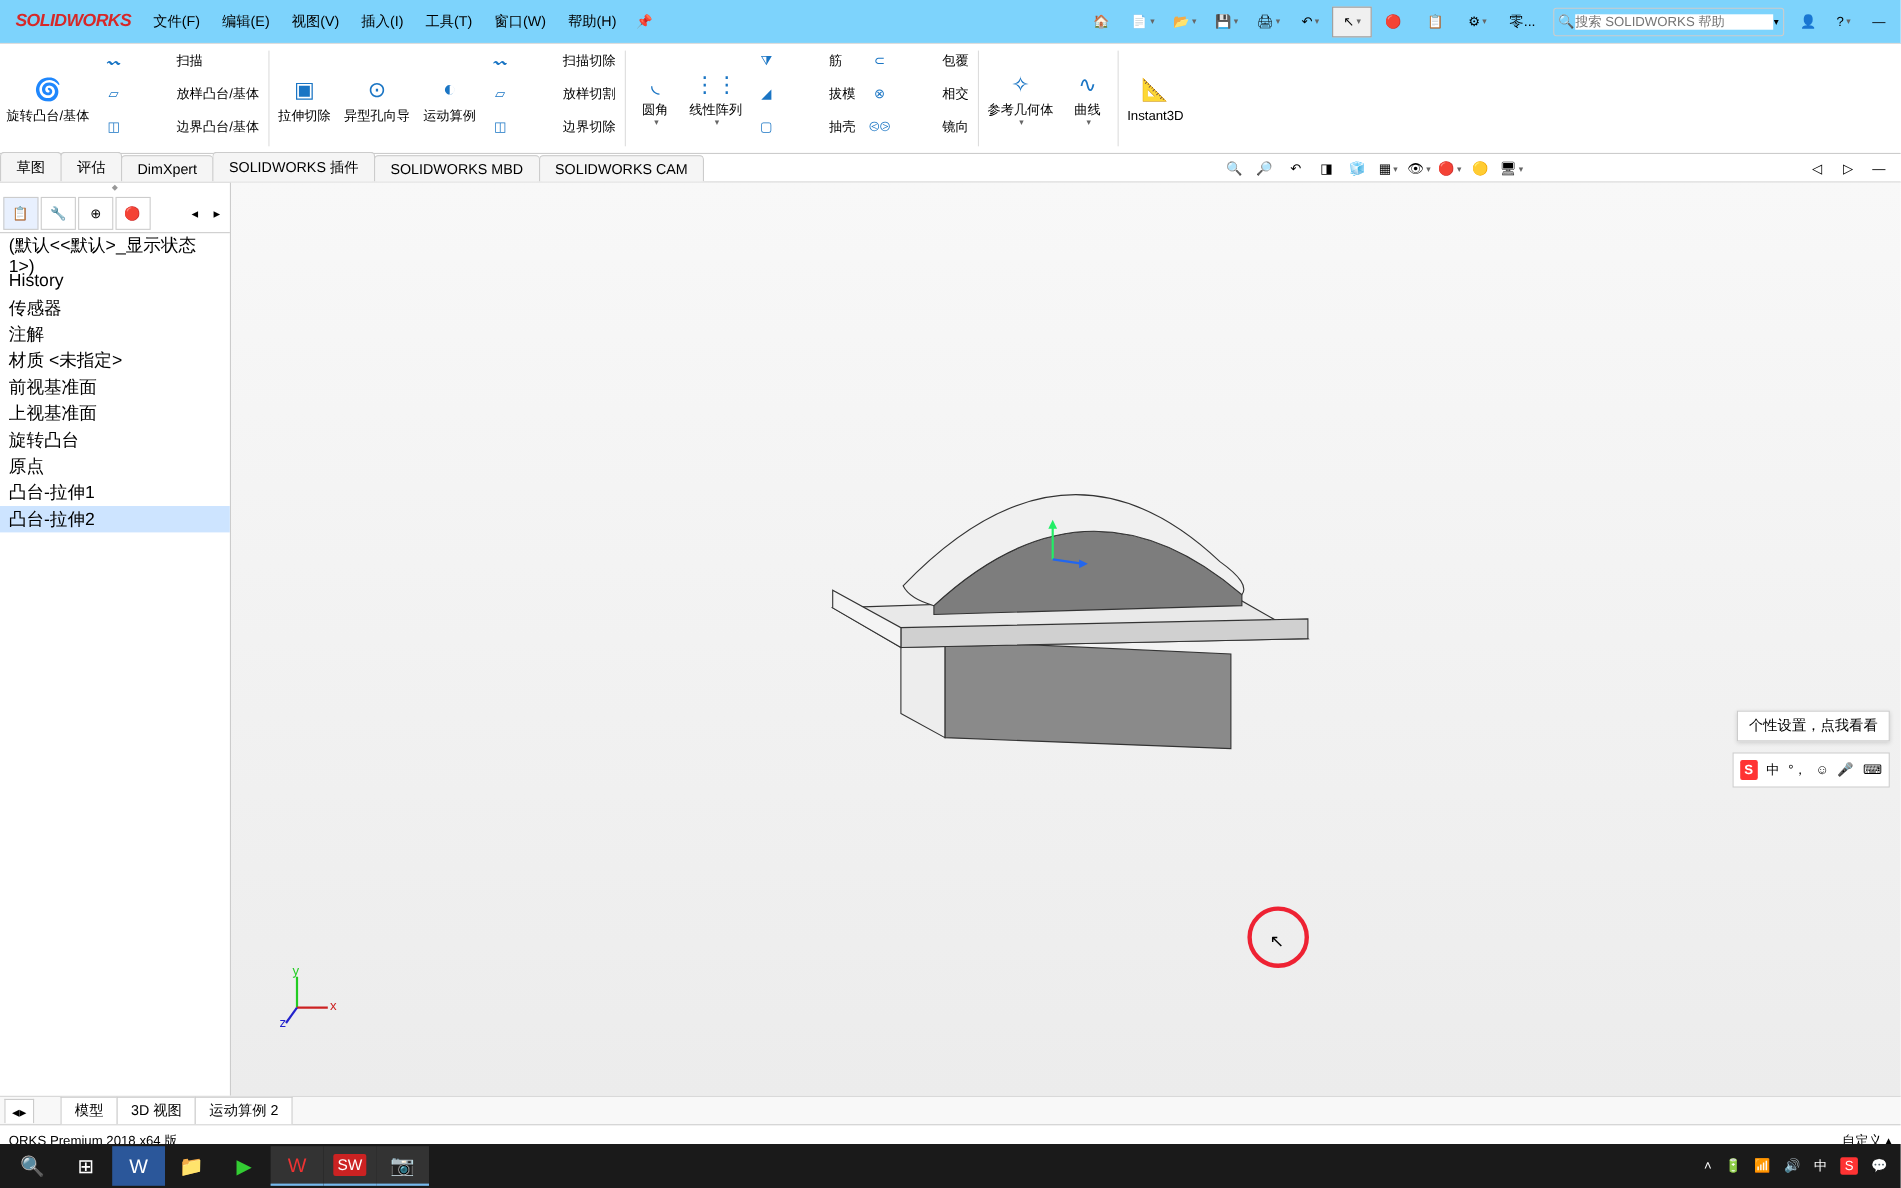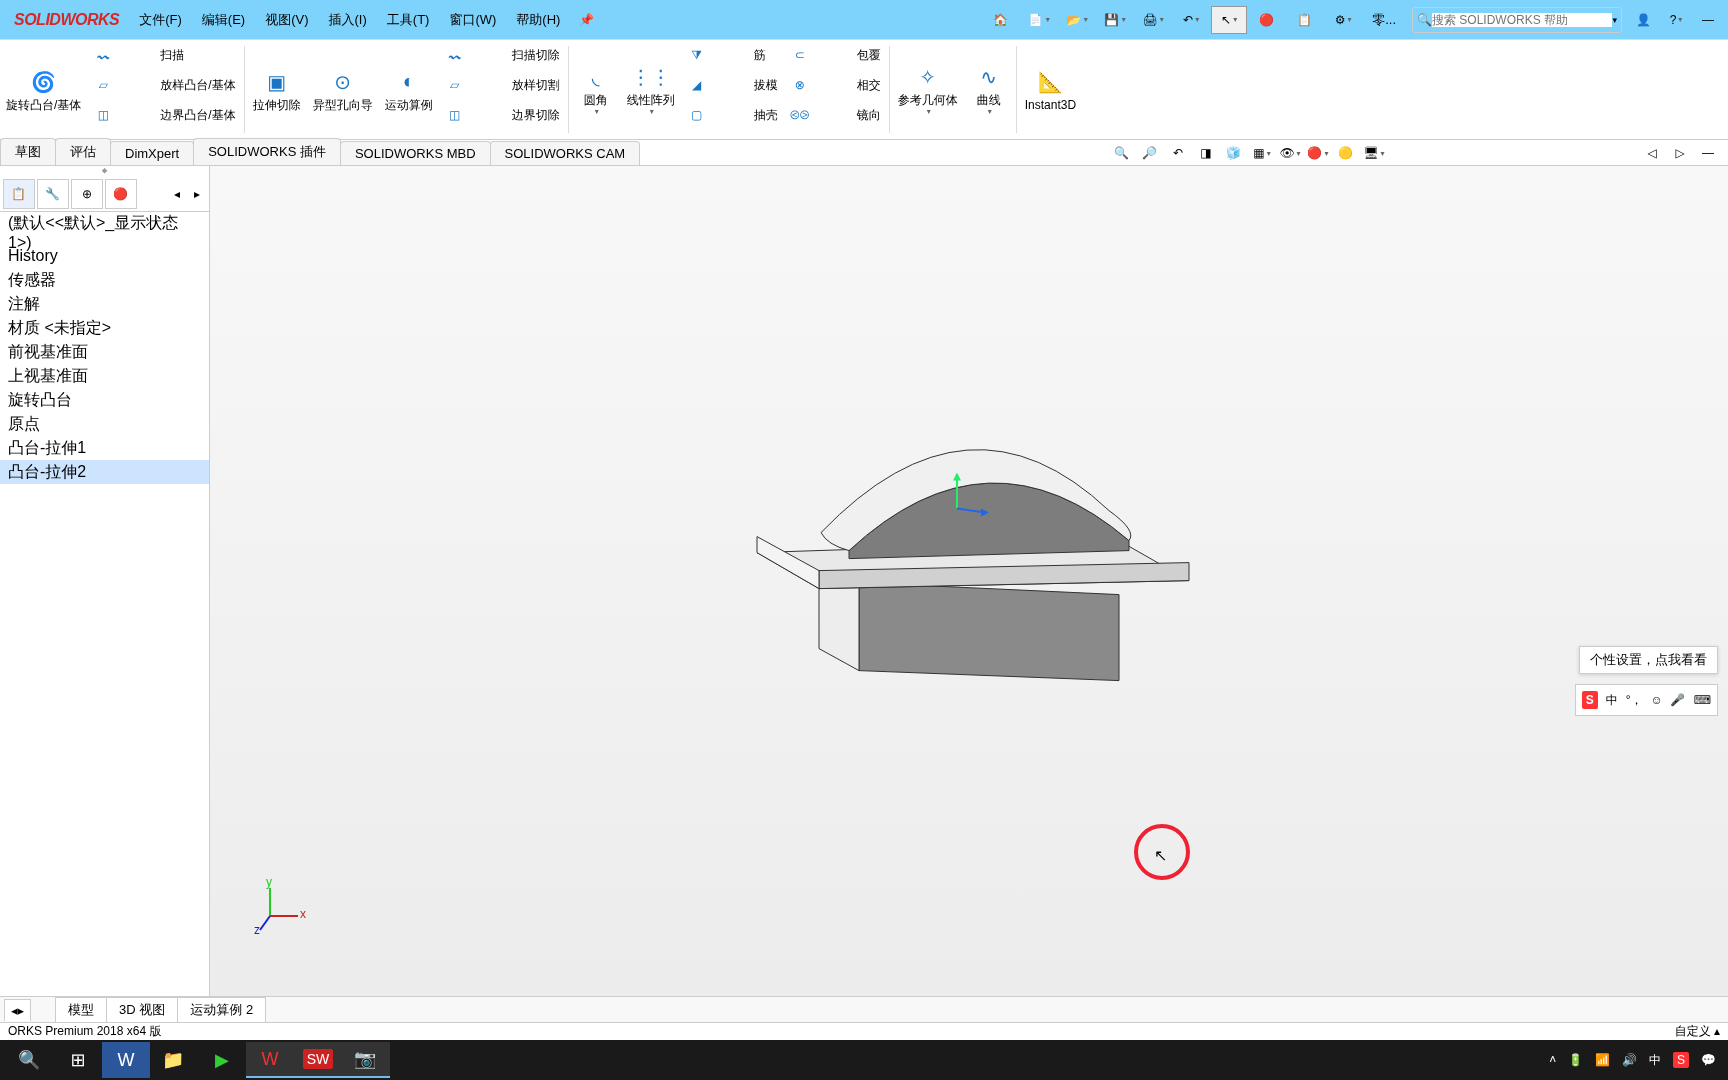--- a/index.html
+++ b/index.html
@@ -39,21 +39,21 @@
 .model3d{position:absolute;left:50%;top:50%;transform:translate(-50%,-58%);}
 .axis-triad{position:absolute;left:40px;bottom:60px;}
 .cursor-ring{position:absolute;width:56px;height:56px;border:4px solid #e23;border-radius:50%;left:924px;top:658px;}
 .cursor-arrow{position:absolute;left:944px;top:680px;font-size:16px;}
 .ime-tip{position:absolute;right:10px;top:480px;background:#fff;border:1px solid #ccc;padding:4px 10px;font-size:13px;box-shadow:0 1px 4px rgba(0,0,0,0.15);}
 .ime-bar{position:absolute;right:10px;top:518px;background:#fff;border:1px solid #ccc;display:flex;align-items:center;padding:2px;height:32px;}
 .ime-bar span{margin:0 4px;cursor:pointer;}
 .bottom-tabs{height:26px;border-top:1px solid #ccc;display:flex;align-items:center;background:#f8f8f8;}
 .btab{padding:3px 12px;border:1px solid #ccc;border-bottom:none;margin-left:-1px;font-size:13px;cursor:pointer;background:#fff;}
 .btab.first{margin-left:24px;}
-.status{height:24px;border-top:1px solid #ccc;display:flex;align-items:flex-start;padding:0 8px;font-size:13px;background:#fff;justify-content:space-between;}
+.status{height:24px;border-top:1px solid #ccc;display:flex;align-items:flex-end;padding:0 8px;font-size:13px;background:#fff;justify-content:space-between;}
 .taskbar{height:40px;background:#1a1a1a;display:flex;align-items:center;padding:0 6px;position:absolute;bottom:0;left:0;right:0;}
 .tb-icon{width:48px;height:36px;display:flex;align-items:center;justify-content:center;cursor:pointer;color:#fff;font-size:18px;}
 .tb-icon.active{background:#333;border-bottom:2px solid #76b9ed;}
 .tb-spacer{flex:1;}
 .tray{display:flex;align-items:center;color:#fff;font-size:13px;}
 .tray span{margin:0 6px;}
 svg{display:block;}
 </style>
 </head>
 <body>

